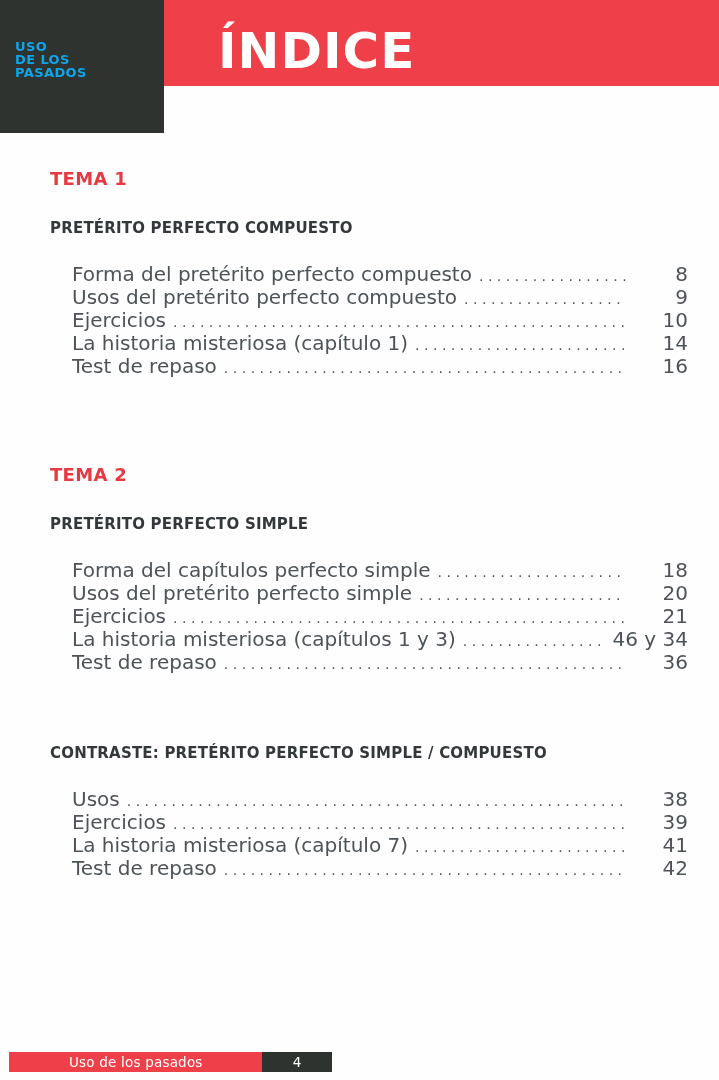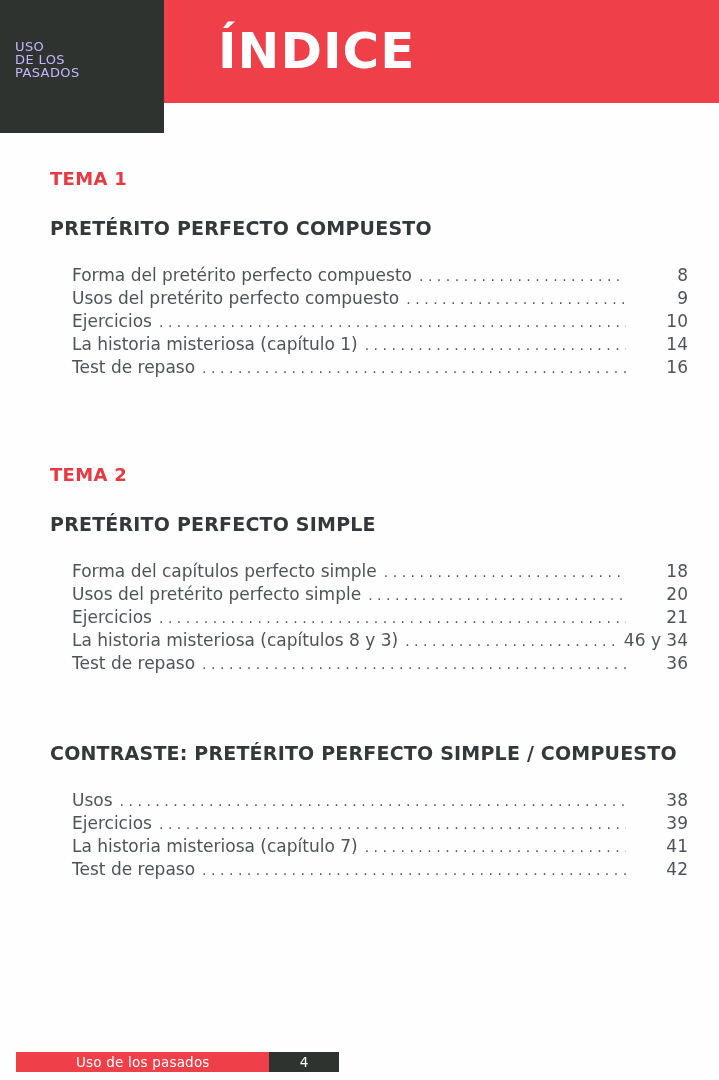--- a/index.html
+++ b/index.html
@@ -23,30 +23,30 @@
 
   
   .header-dark-box {
     position: absolute;
     left: 0; top: 0;
     width: 164px; height: 133px;
     background: var(--dark);
     padding: 40px 0 0 15px;
   }
   .series-line {
-    color: #c4b5fd;
+    color: #0ea5e9;
     font-size: 13px;
-    font-weight: normal;
+    font-weight: bold;
     line-height: 13px;
     letter-spacing: 0.4px;
   }
   .header-banner {
     position: absolute;
     left: 164px; top: 0; right: 0;
-    height: 103px;
+    height: 86px;
     background: var(--banner-red);
   }
   .page-title {
     position: absolute;
     left: 54px; top: 26px;
     color: #ffffff;
     font-size: 50px;
     font-weight: bold;
     letter-spacing: 1px;
     line-height: 1;
@@ -63,32 +63,32 @@
   .tema-label {
     color: var(--accent-red);
     font-size: 18px;
     font-weight: bold;
     line-height: 18px;
     letter-spacing: 0.3px;
   }
   .sec-heading {
     margin-top: 31px;
     color: var(--heading-text);
-    font-size: 19px;
+    font-size: 15px;
     font-weight: bold;
     line-height: 18px;
     letter-spacing: 0.2px;
   }
   .toc-list { margin-top: 25px; }
   .toc-row {
     display: flex;
-    align-items: flex-end;
+    align-items: center;
     height: 23px;
     color: var(--body-text);
-    font-size: 17px;
+    font-size: 20px;
   }
   .toc-label {
     padding-left: 22px;
     white-space: nowrap;
     flex: 0 0 auto;
   }
   .toc-dots {
     flex: 1 1 auto;
     overflow: hidden;
     white-space: nowrap;
@@ -103,21 +103,21 @@
   .toc-page {
     flex: 0 0 auto;
     min-width: 56px;
     text-align: right;
     white-space: nowrap;
   }
 
   
   .footer {
     position: absolute;
-    left: 16px; bottom: 8px;
+    left: 9px; bottom: 8px;
     height: 20px;
     display: flex;
   }
   .footer-red {
     width: 253px;
     height: 20px;
     background: var(--banner-red);
     display: flex;
     align-items: center;
     padding-left: 60px;
@@ -200,21 +200,21 @@
         <span class="toc-label">Usos del pretérito perfecto simple</span>
         <span class="toc-dots"></span>
         <span class="toc-page">20</span>
       </div>
       <div class="toc-row">
         <span class="toc-label">Ejercicios</span>
         <span class="toc-dots"></span>
         <span class="toc-page">21</span>
       </div>
       <div class="toc-row">
-        <span class="toc-label">La historia misteriosa (capítulos 8 y 3)</span>
+        <span class="toc-label">La historia misteriosa (capítulos 1 y 3)</span>
         <span class="toc-dots"></span>
         <span class="toc-page">46 y 34</span>
       </div>
       <div class="toc-row">
         <span class="toc-label">Test de repaso</span>
         <span class="toc-dots"></span>
         <span class="toc-page">36</span>
       </div>
     </div>
   </div>

